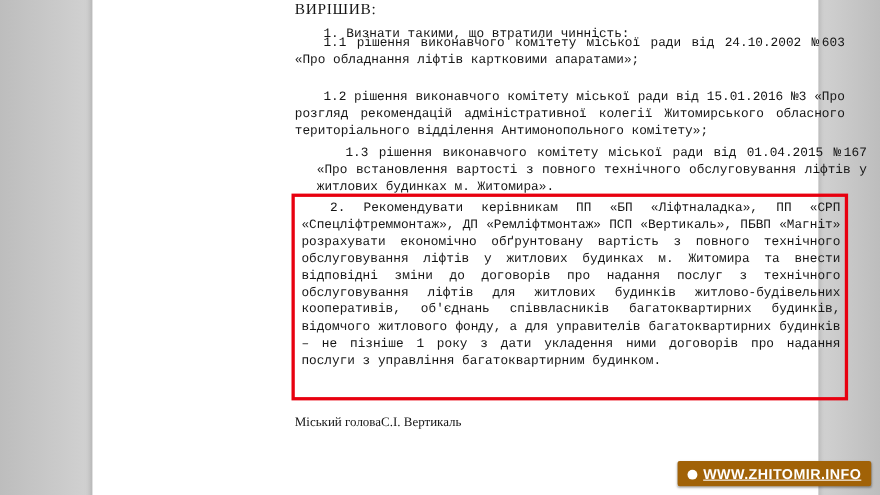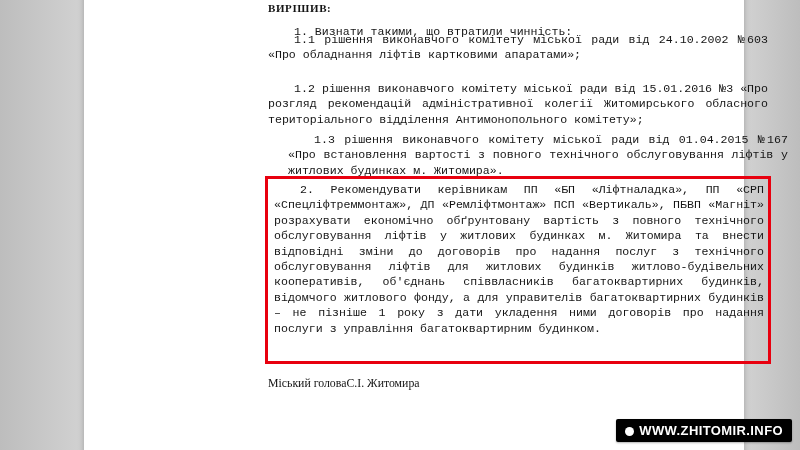--- a/index.html
+++ b/index.html
@@ -27,24 +27,24 @@
     top: -14px;
     width: 660px;
     height: 478px;
     background: #ffffff;
     box-shadow: 0 0 6px rgba(0,0,0,0.25);
   }
   .hdr {
     position: absolute;
     left: 184px;
     top: 16px;
-    font-size: 11px;
+    font-size: 14px;
     letter-spacing: 0.6px;
     color: #141414;
-    font-weight: 700;
+    font-weight: 400;
   }
   .para {
     position: absolute;
     color: #151515;
     font-size: 11.6px;
     line-height: 15.4px;
     text-align: justify;
     font-family: Liberation Mono, monospace;
   }
   .indent {
@@ -66,29 +66,30 @@
     top: 390px;
     width: 500px;
     display: flex;
     font-size: 11.8px;
     color: #141414;
   }
   .watermark {
     position: absolute;
     right: 8px;
     bottom: 8px;
-    background: #000000;
+    background: #a16207;
     color: #ffffff;
     font-family: "Liberation Sans", sans-serif;
     font-size: 13px;
     font-weight: bold;
     letter-spacing: 0.4px;
     padding: 4px 9px 4px 9px;
     border-radius: 2px;
     box-shadow: 0 1px 2px rgba(0,0,0,0.3);
+    text-decoration: underline;
   }
   .wm-dot {
     display: inline-block;
     width: 9px;
     height: 9px;
     background: #ffffff;
     border-radius: 50%;
     margin-right: 5px;
     vertical-align: -1px;
   }
@@ -129,21 +130,21 @@
 
     <div class="para indent" style="left:184px; top:146px; width:500px;margin-left:20px;">1.3 рішення виконавчого комітету міської ради  від 01.04.2015 №167 «Про встановлення вартості з повного технічного обслуговування ліфтів у житлових будинках м. Житомира».</div>
 
     <div class="redbox"></div>
 
     <div class="para indent" style="left:190px; top:196px; width:490px;">2.    Рекомендувати керівникам ПП «БП «Ліфтналадка», ПП «СРП «Спецліфтреммонтаж», ДП «Ремліфтмонтаж» ПСП «Вертикаль», ПБВП «Магніт» розрахувати економічно обґрунтовану вартість з повного технічного обслуговування ліфтів у житлових будинках м. Житомира та внести відповідні зміни до договорів про надання послуг з технічного обслуговування ліфтів для житлових будинків житлово-будівельних кооперативів, об'єднань співвласників багатоквартирних будинків, відомчого житлового фонду, а для управителів багатоквартирних будинків – не пізніше 1 року з дати укладення ними договорів про надання послуги з управління багатоквартирним будинком.</div>
 
 
     <div class="sign-row">
       <span>Міський голова</span>
-      <span>С.І. Житомира</span>
+      <span>С.І. Вертикаль</span>
     </div>
 
   </div>
 
   <div class="watermark">
     <span class="wm-dot"></span><span>WWW.ZHITOMIR.INFO</span>
   </div>
 
 </div>
 

